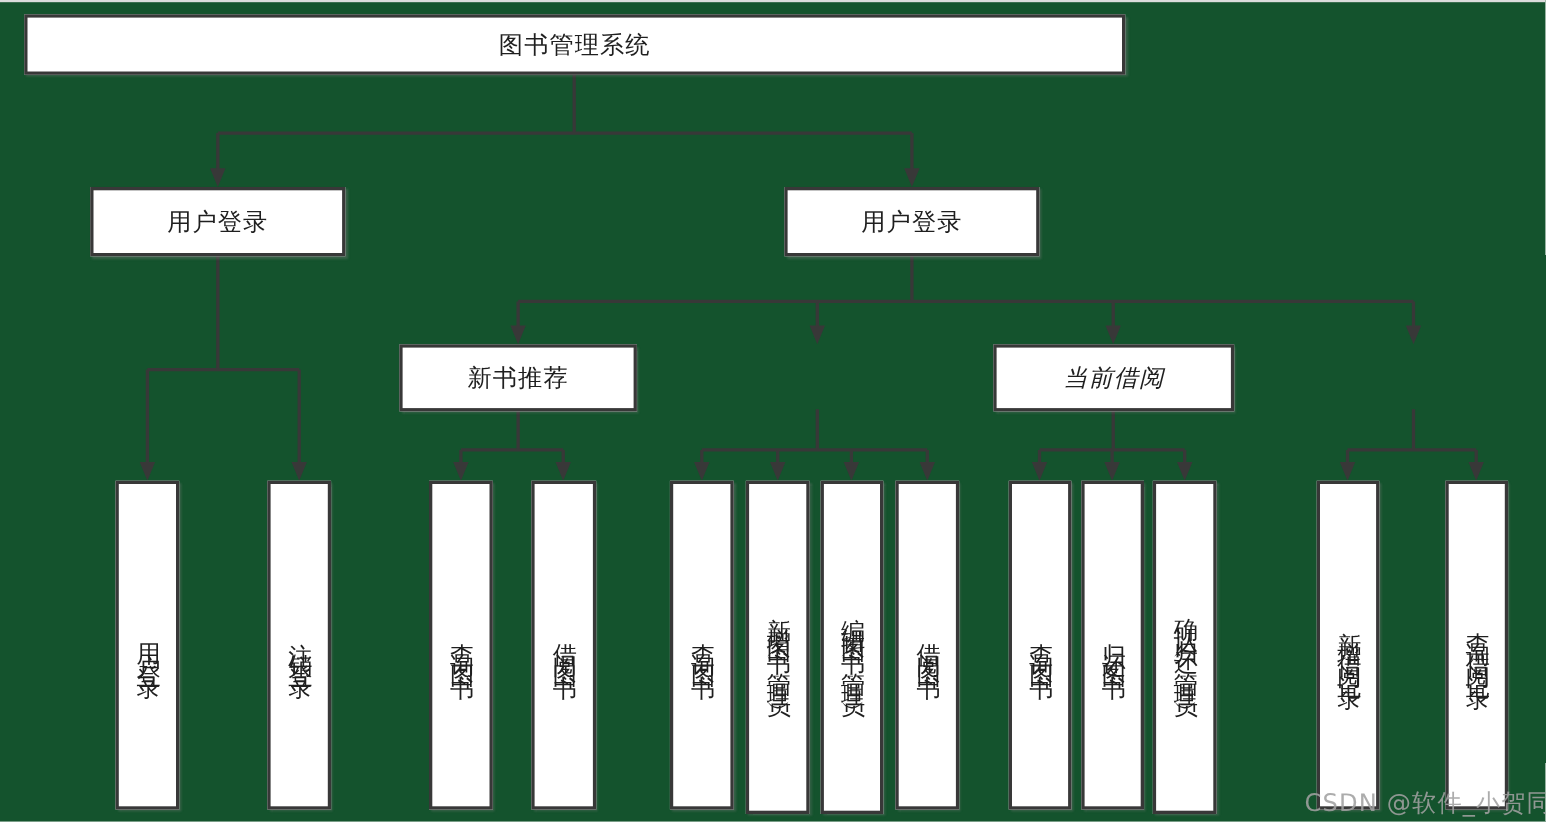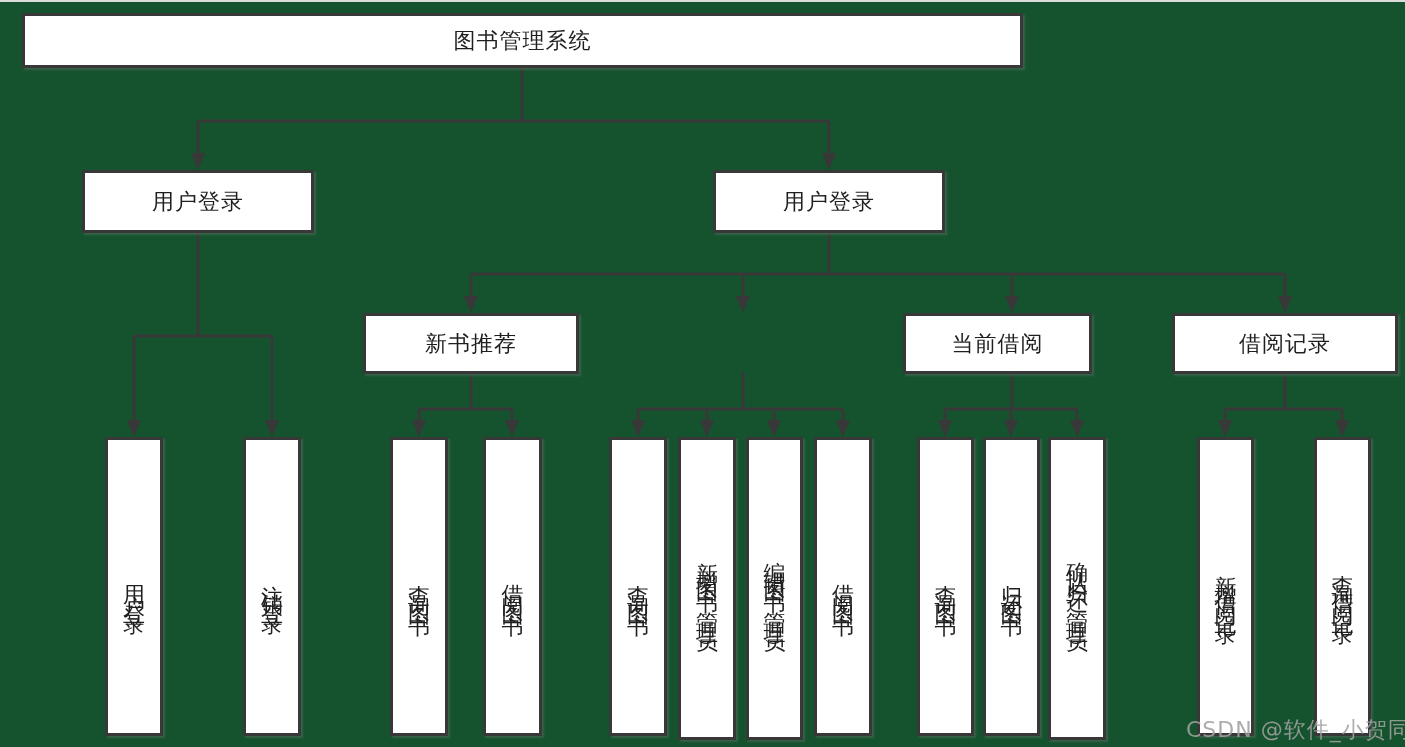--- a/index.html
+++ b/index.html
@@ -89,25 +89,22 @@
   <div class="box" style="left:82px;top:170px;width:232px;height:63px;">
     <span class="hlabel">用户登录</span>
   </div>
   <div class="box" style="left:713px;top:170px;width:232px;height:63px;">
     <span class="hlabel">用户登录</span>
   </div>
 
   <div class="box" style="left:363px;top:313px;width:216px;height:61px;">
     <span class="hlabel">新书推荐</span>
   </div>
-  <div class="box" style="left:903px;top:313px;width:189px;height:61px;">
+  <div class="box" style="left:903px;top:313px;width:219px;height:61px;font-style:italic;">
     <span class="hlabel">当前借阅</span>
-  </div>
-  <div class="box" style="left:1172px;top:313px;width:226px;height:61px;">
-    <span class="hlabel">借阅记录</span>
   </div>
 
   <div class="box vbox" style="left:105px;top:437px;width:58px;height:299px;">
     <span class="vtext">用户登录</span>
   </div>
   <div class="box vbox" style="left:243px;top:437px;width:58px;height:299px;">
     <span class="vtext">注销登录</span>
   </div>
 
   <div class="box vbox" style="left:390px;top:437px;width:58px;height:299px;">

